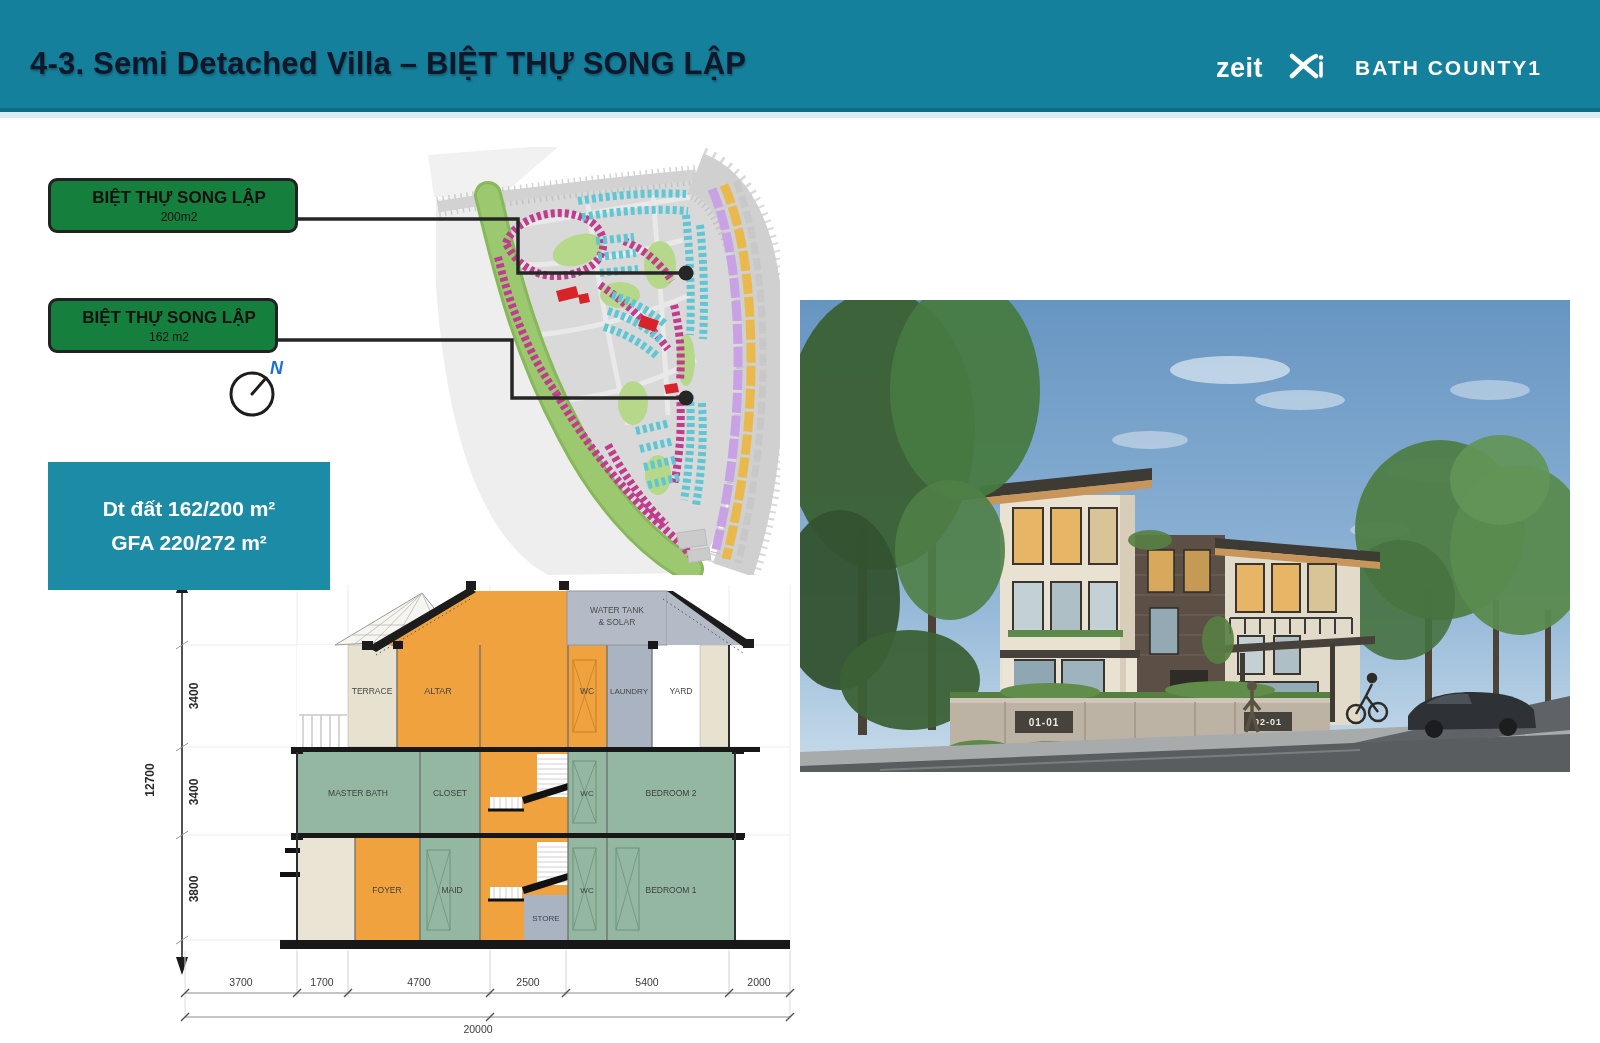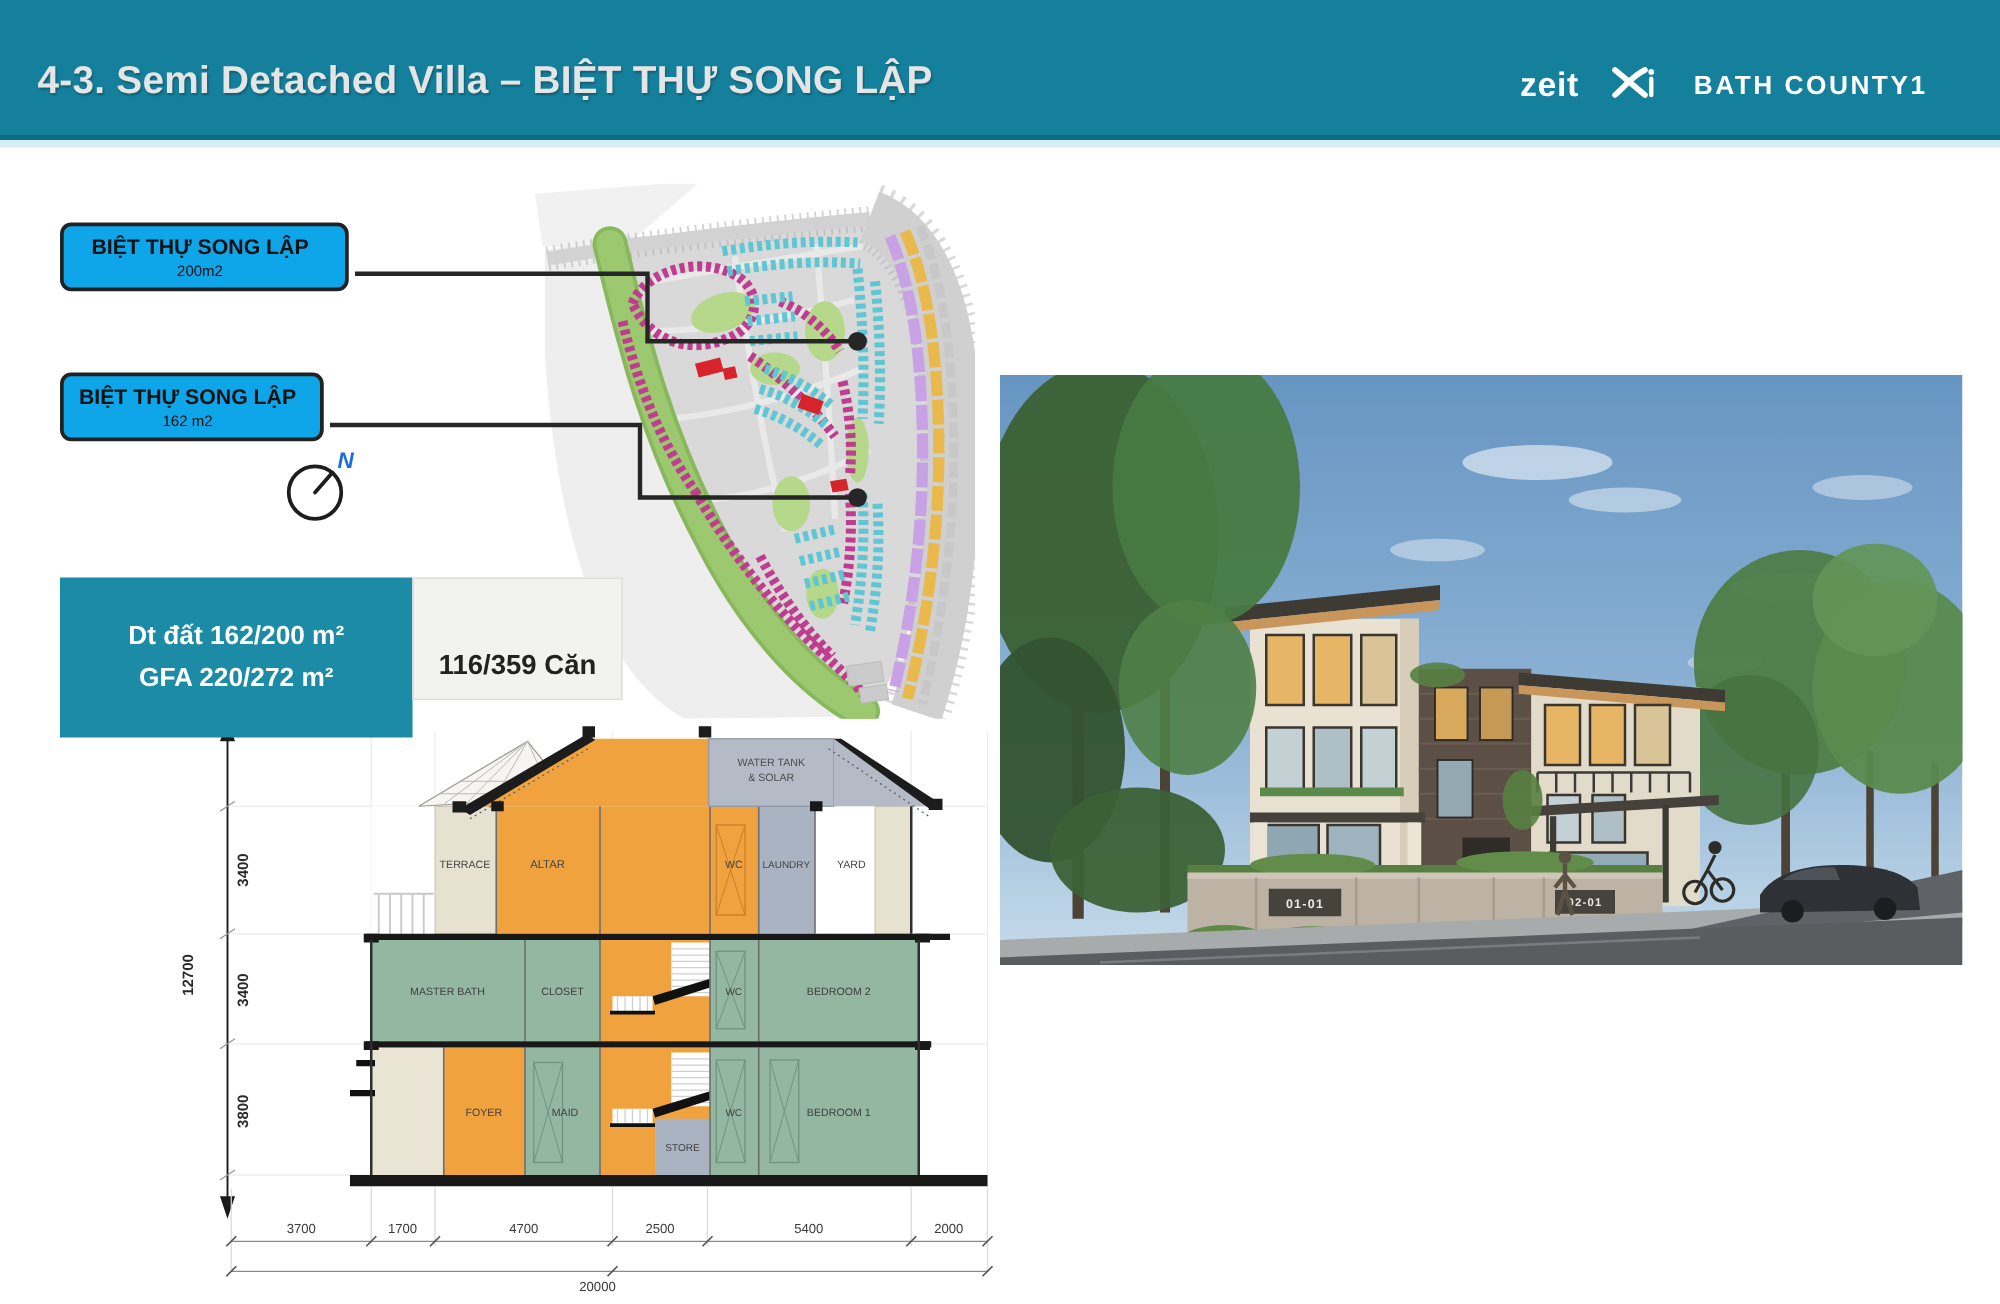--- a/index.html
+++ b/index.html
@@ -1,29 +1,29 @@
 <!DOCTYPE html>
 <html><head>
 <meta charset="utf-8">
 <style>
   html,body{margin:0;padding:0;background:#fff;}
   .page{position:relative;width:1600px;height:1043px;background:#ffffff;overflow:hidden;
         font-family:"Liberation Sans", sans-serif;}
   
   .hdr{position:absolute;left:0;top:0;width:1600px;height:108px;background:#15809c;
        border-bottom:4px solid #0e6d86;box-shadow:0 6px 0 #d8edf4;}
-  .hdr-title{position:absolute;left:30px;top:46px;color:#e5e5e5;font-size:31px;font-weight:bold;
+  .hdr-title{position:absolute;left:30px;top:46px;color:#0f172a;font-size:31px;font-weight:bold;
        letter-spacing:.2px;text-shadow:1px 2px 2px rgba(0,0,0,.28);white-space:nowrap;}
   .logo{position:absolute;right:58px;top:52px;display:flex;align-items:center;color:#fff;gap:24px;}
   .logo-brand{font-size:27px;font-weight:bold;letter-spacing:.5px;}
   .logo-mark{margin:0 6px 0 2px;}
   .logo-name{font-size:21px;font-weight:bold;letter-spacing:2px;}
   
-  .callout{position:absolute;background:#0ea5e9;border:3px solid #222;border-radius:9px;
-       text-align:center;padding:7px 10px 6px 3px;z-index:6;}
+  .callout{position:absolute;background:#15803d;border:3px solid #222;border-radius:9px;
+       text-align:center;padding:7px 10px 6px 22px;z-index:6;}
   .callout .l1{font-size:17px;font-weight:bold;color:#111;}
   .callout .l2{font-size:12px;font-weight:normal;color:#111;margin-top:2px;}
   .co1{left:48px;top:178px;width:212px;}
   .co2{left:48px;top:298px;width:192px;}
   
   .info{position:absolute;left:48px;top:462px;display:flex;z-index:6;}
   .info-teal{width:282px;height:128px;background:#1b8ba6;color:#fff;display:flex;
        flex-direction:column;justify-content:center;align-items:center;gap:10px;}
   .info-teal .t{font-size:21px;font-weight:bold;}
   .info-white{width:168px;height:98px;background:#f2f2f0;border:1px solid #d9d9d9;
@@ -155,23 +155,20 @@
   <svg class="abs" style="left:222px;top:358px;z-index:6;" width="72" height="66" viewBox="0 0 72 66">
     <circle cx="30" cy="36" r="21" fill="#fff" stroke="#1d1d1d" stroke-width="3"></circle>
     <path d="M30,36 L44,20" stroke="#1d1d1d" stroke-width="3" stroke-linecap="round"></path>
     <text x="48" y="16" font-size="18" font-weight="bold" font-style="italic" fill="#1c6fd8">N</text>
   </svg>
 
   <div class="info">
     <div class="info-teal">
       <div class="t">Dt đất 162/200 m²</div>
       <div class="t">GFA 220/272 m²</div>
-    </div>
-    <div class="info-white">
-      <div class="u">116/359 Căn</div>
     </div>
   </div>
 
   <svg class="abs" style="left:140px;top:565px;z-index:3;" width="660" height="472" viewBox="0 0 660 472">
 
     <g stroke="#ececec" stroke-width="1">
       <line x1="45" y1="80" x2="650" y2="80"></line>
         <line x1="45" y1="182" x2="650" y2="182"></line>
       <line x1="45" y1="270" x2="650" y2="270"></line>
         <line x1="45" y1="375" x2="650" y2="375"></line>

